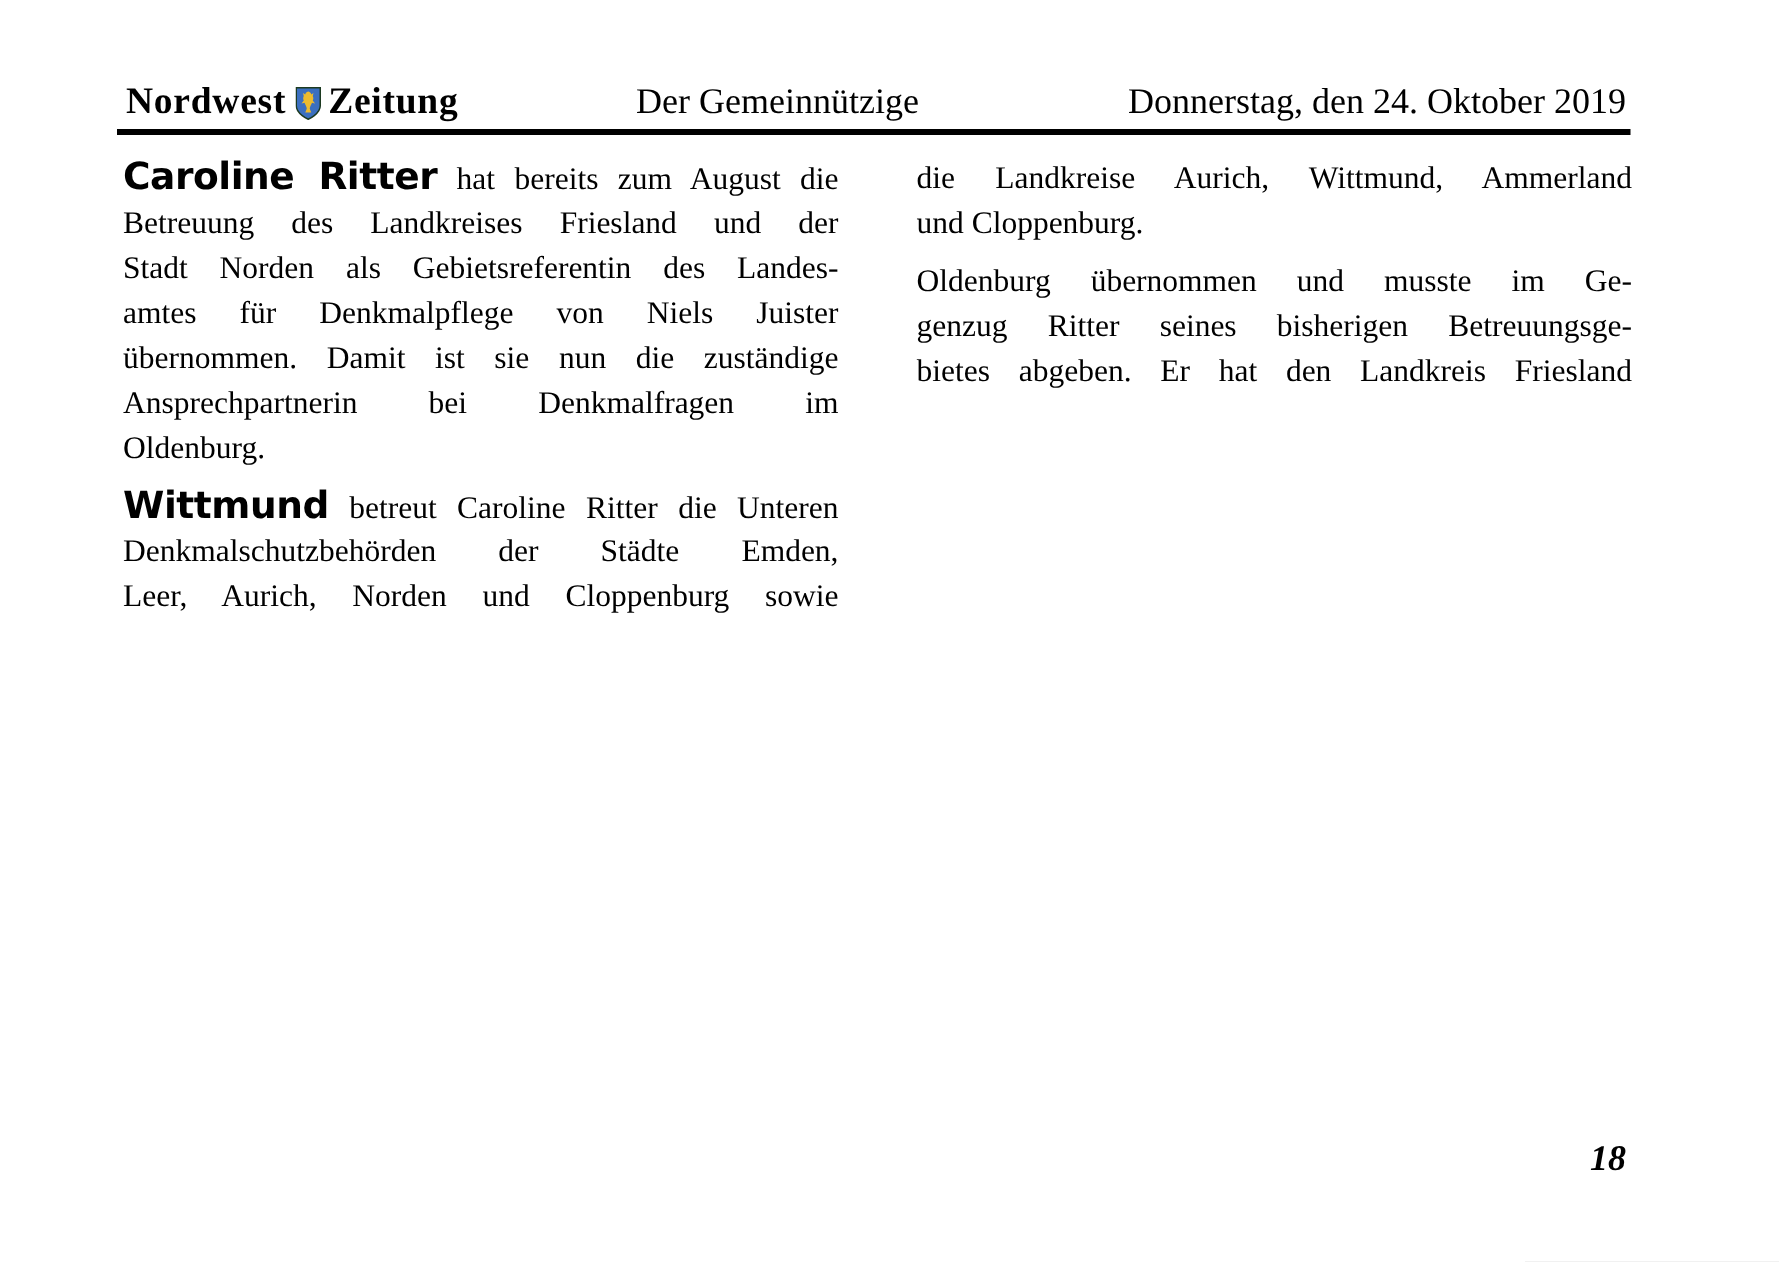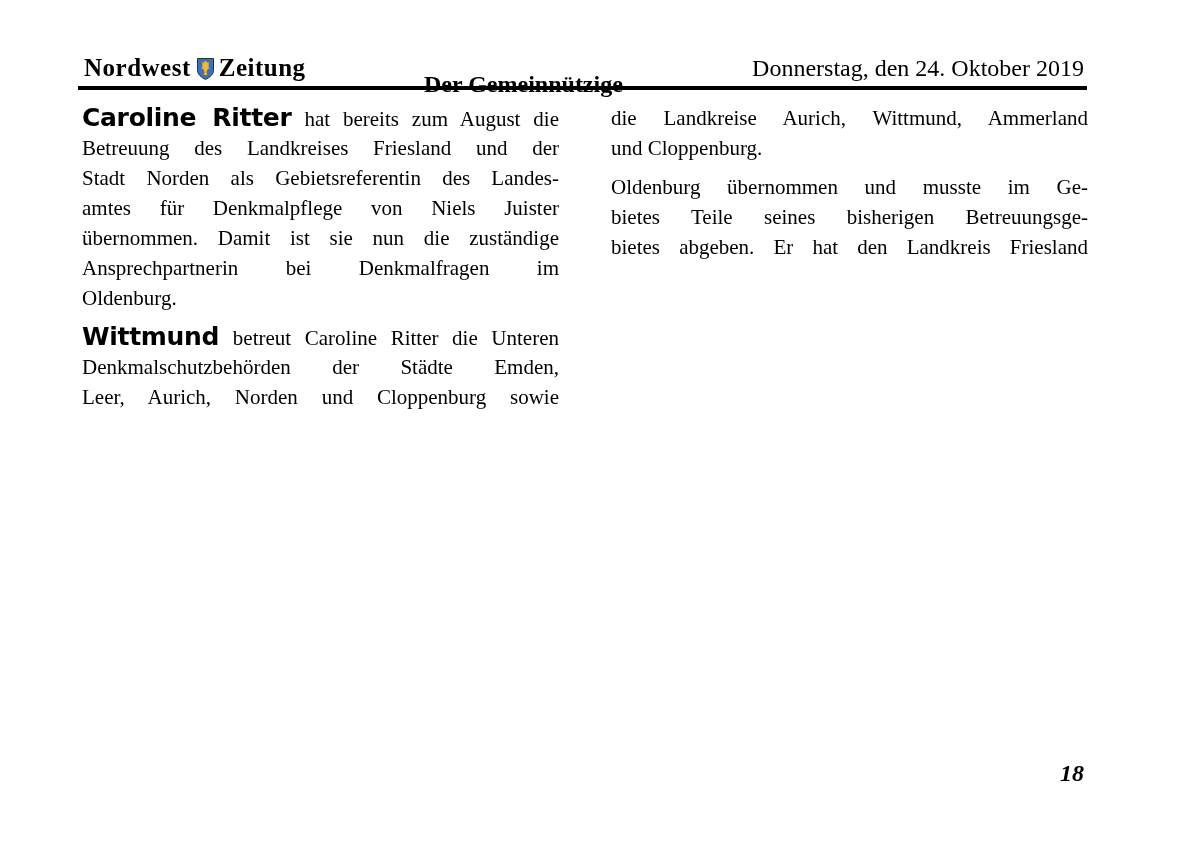--- a/index.html
+++ b/index.html
@@ -38,24 +38,23 @@
     display: inline-block;
     width: 17px;
     height: 22px;
     margin: 0 5px 0 6px;
     position: relative;
     top: 1px;
   }
   .center-title {
     position: absolute;
     left: 344px;
-    top: 17px;
+    top: 1px;
     font-size: 24px;
     white-space: nowrap;
-    font-weight: bold;
   }
   .edition-date {
     position: absolute;
     right: 3px;
     top: 1px;
     font-size: 24px;
     white-space: nowrap;
   }
   .rule {
     position: absolute;
@@ -144,20 +143,20 @@
     </div>
   </div>
 
   <div class="column col-2">
     <div class="para">
       <div class="tline">die Landkreise Aurich, Wittmund, Ammerland</div>
       <div class="tline end">und Cloppenburg.</div>
     </div>
     <div class="para">
       <div class="tline">Oldenburg übernommen und musste im Ge-</div>
-      <div class="tline">bietes Teile seines bisherigen Betreuungsge-</div>
+      <div class="tline">genzug Ritter seines bisherigen Betreuungsge-</div>
       <div class="tline">bietes abgeben. Er hat den Landkreis Friesland</div>
     </div>
   </div>
 
   <div class="page-number">18</div>
 
 </div>
 
 </body></html>

